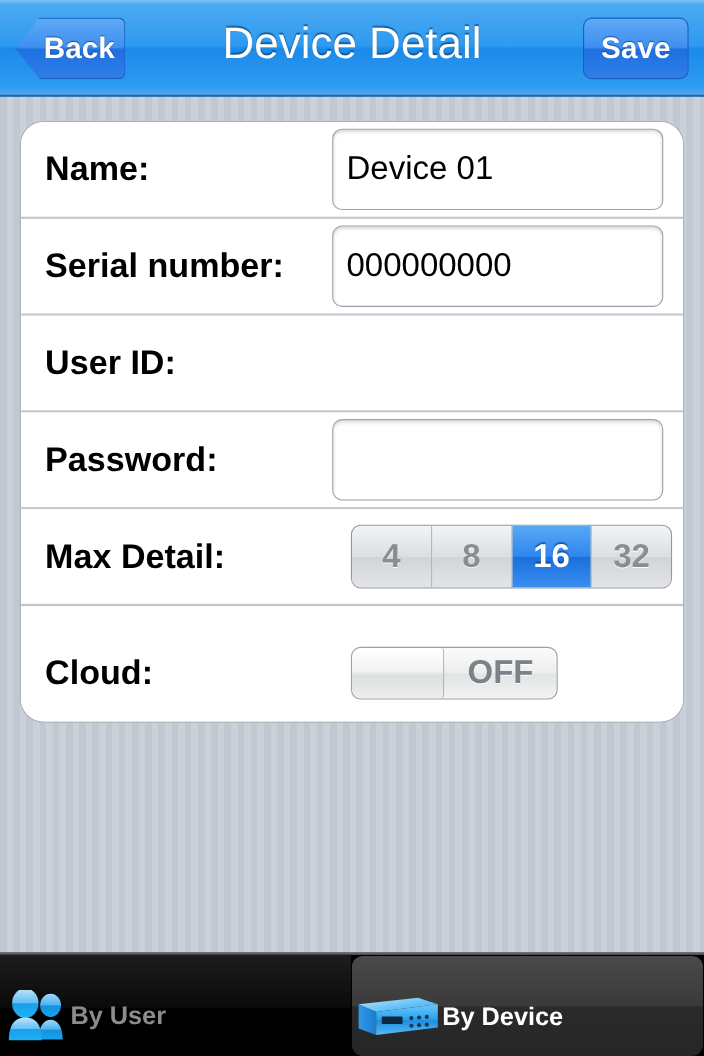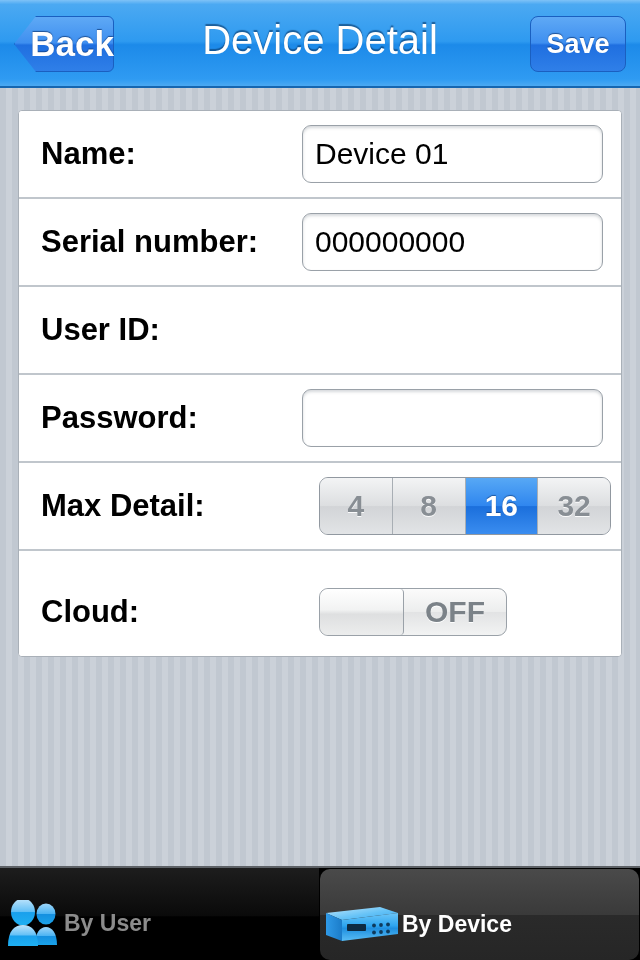--- a/index.html
+++ b/index.html
@@ -72,21 +72,21 @@
     clip-path: polygon(22px 0%, 100% 0%, 100% 100%, 22px 100%, 0% 50%);
     border-radius: 6px;
     display: flex;
     align-items: center;
     justify-content: center;
     padding-left: 16px;
     box-sizing: border-box;
     cursor: pointer;
   }
   .back-label {
-    font-size: 35px;
+    font-size: 27px;
     font-weight: bold;
     color: #fff;
     text-shadow: 0 -1px 1px rgba(10,50,110,0.7);
   }
 
   
   .save-btn {
     position: absolute;
     right: 14px;
     top: 16px;
@@ -109,21 +109,21 @@
   }
 
   
   .card {
     position: absolute;
     left: 18px;
     top: 110px;
     width: 604px;
     background: #ffffff;
     border: 1px solid #a9b0b8;
-    border-radius: 4px;
+    border-radius: 22px;
     box-sizing: border-box;
     overflow: hidden;
   }
 
   .row {
     position: relative;
     height: 88px;
     display: flex;
     align-items: center;
     border-bottom: 2px solid #c0c6cc;
@@ -144,21 +144,21 @@
   .field-wrap {
     position: absolute;
     left: 283px;
     right: 18px;
     top: 50%;
     transform: translateY(-50%);
   }
 
   .text-field {
     width: 100%;
-    height: 58px;
+    height: 74px;
     border: 1px solid #9aa1a8;
     border-radius: 9px;
     background: #ffffff;
     box-shadow: inset 0 2px 3px rgba(120,130,140,0.30);
     box-sizing: border-box;
     font-family: "Liberation Sans", sans-serif;
     font-size: 30px;
     color: #000;
     padding: 0 12px;
     outline: none;

